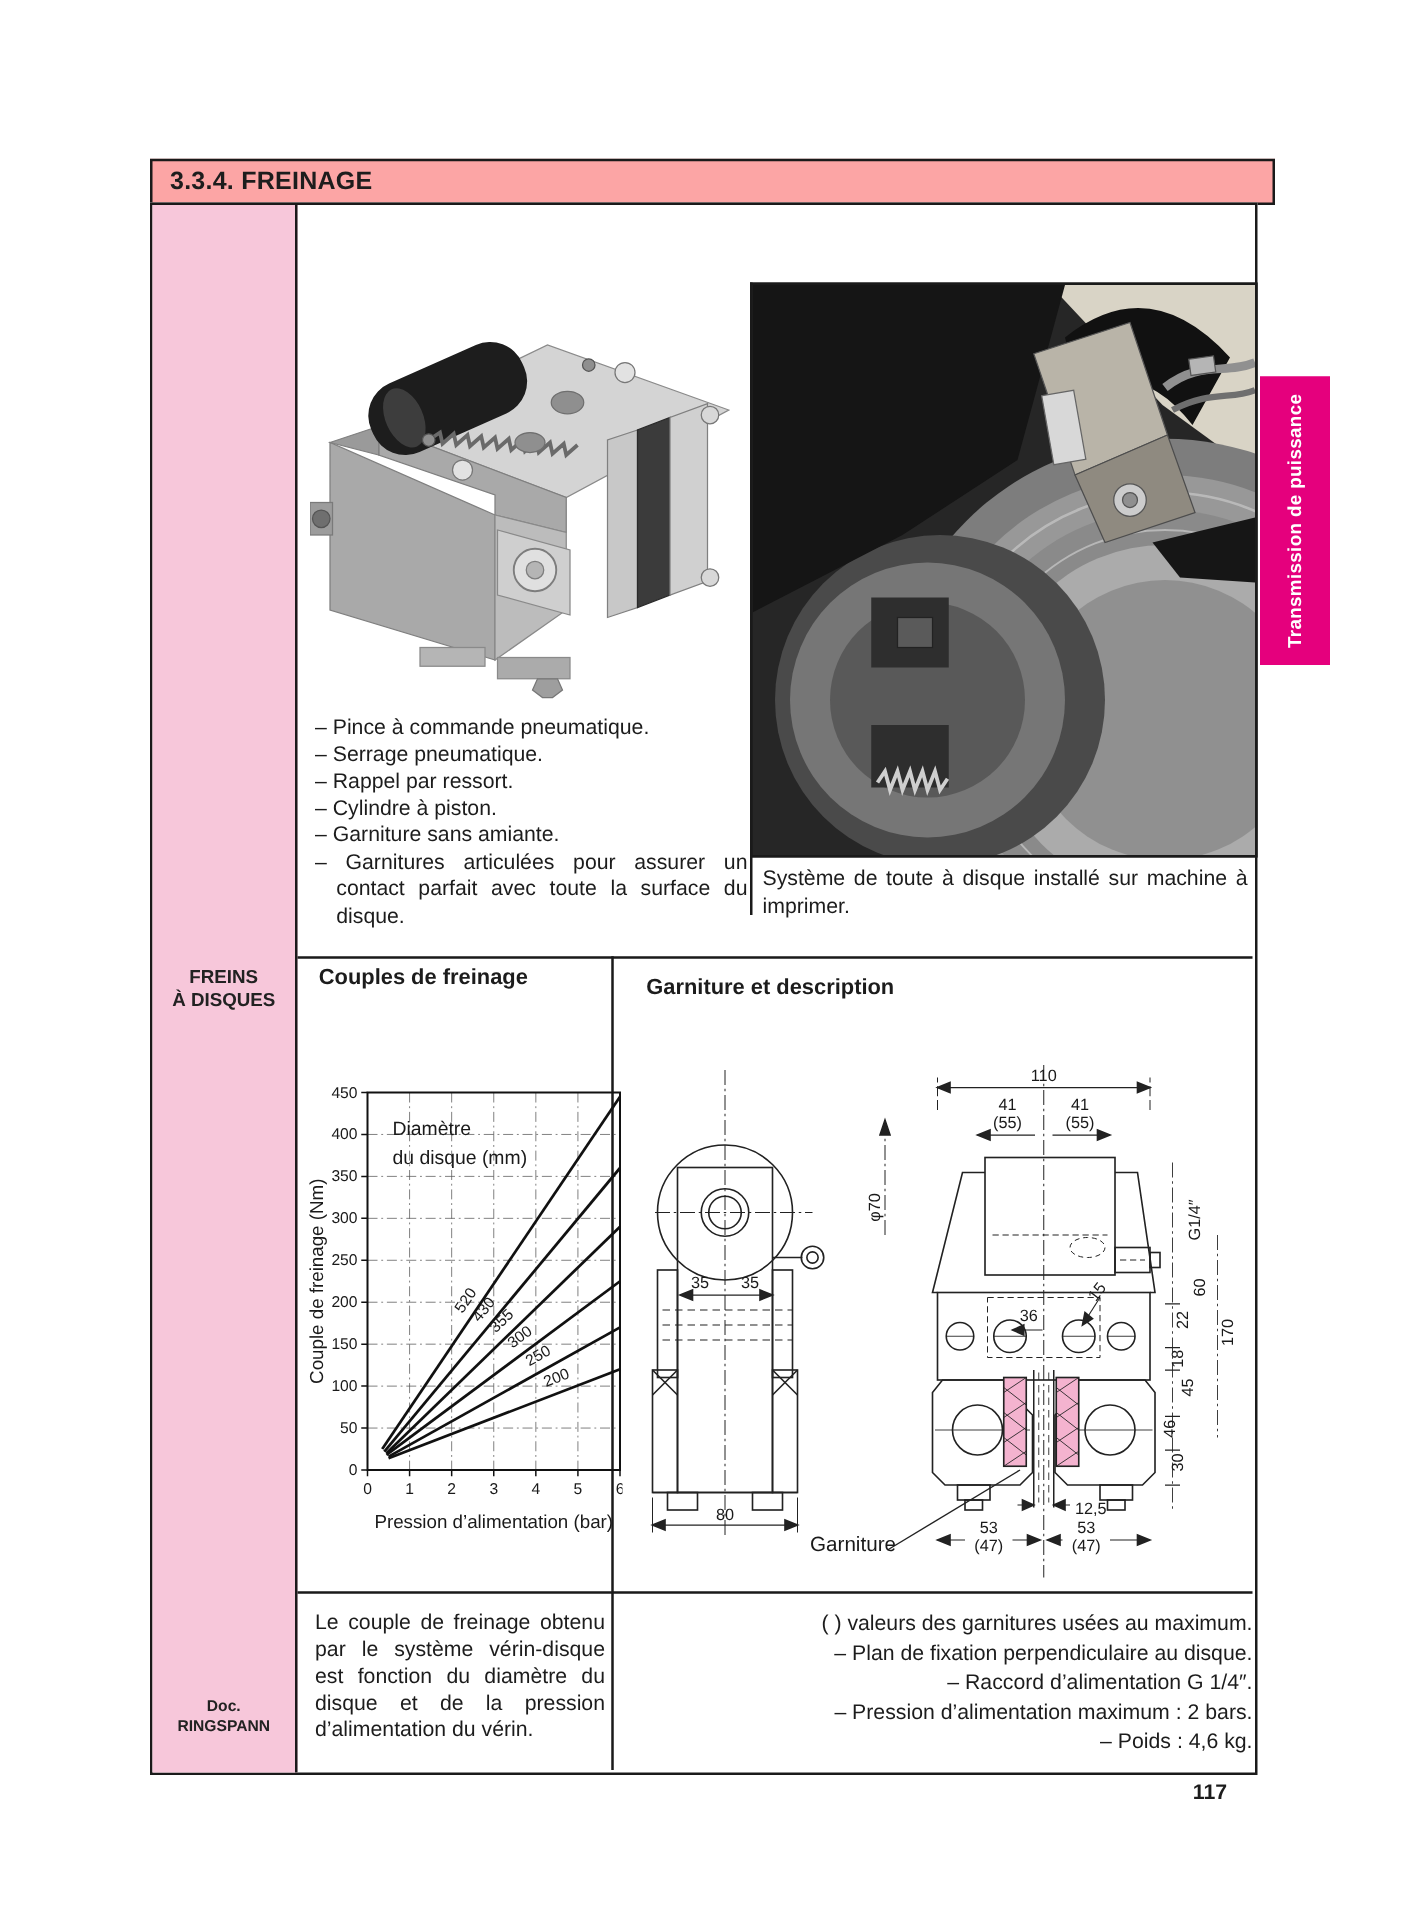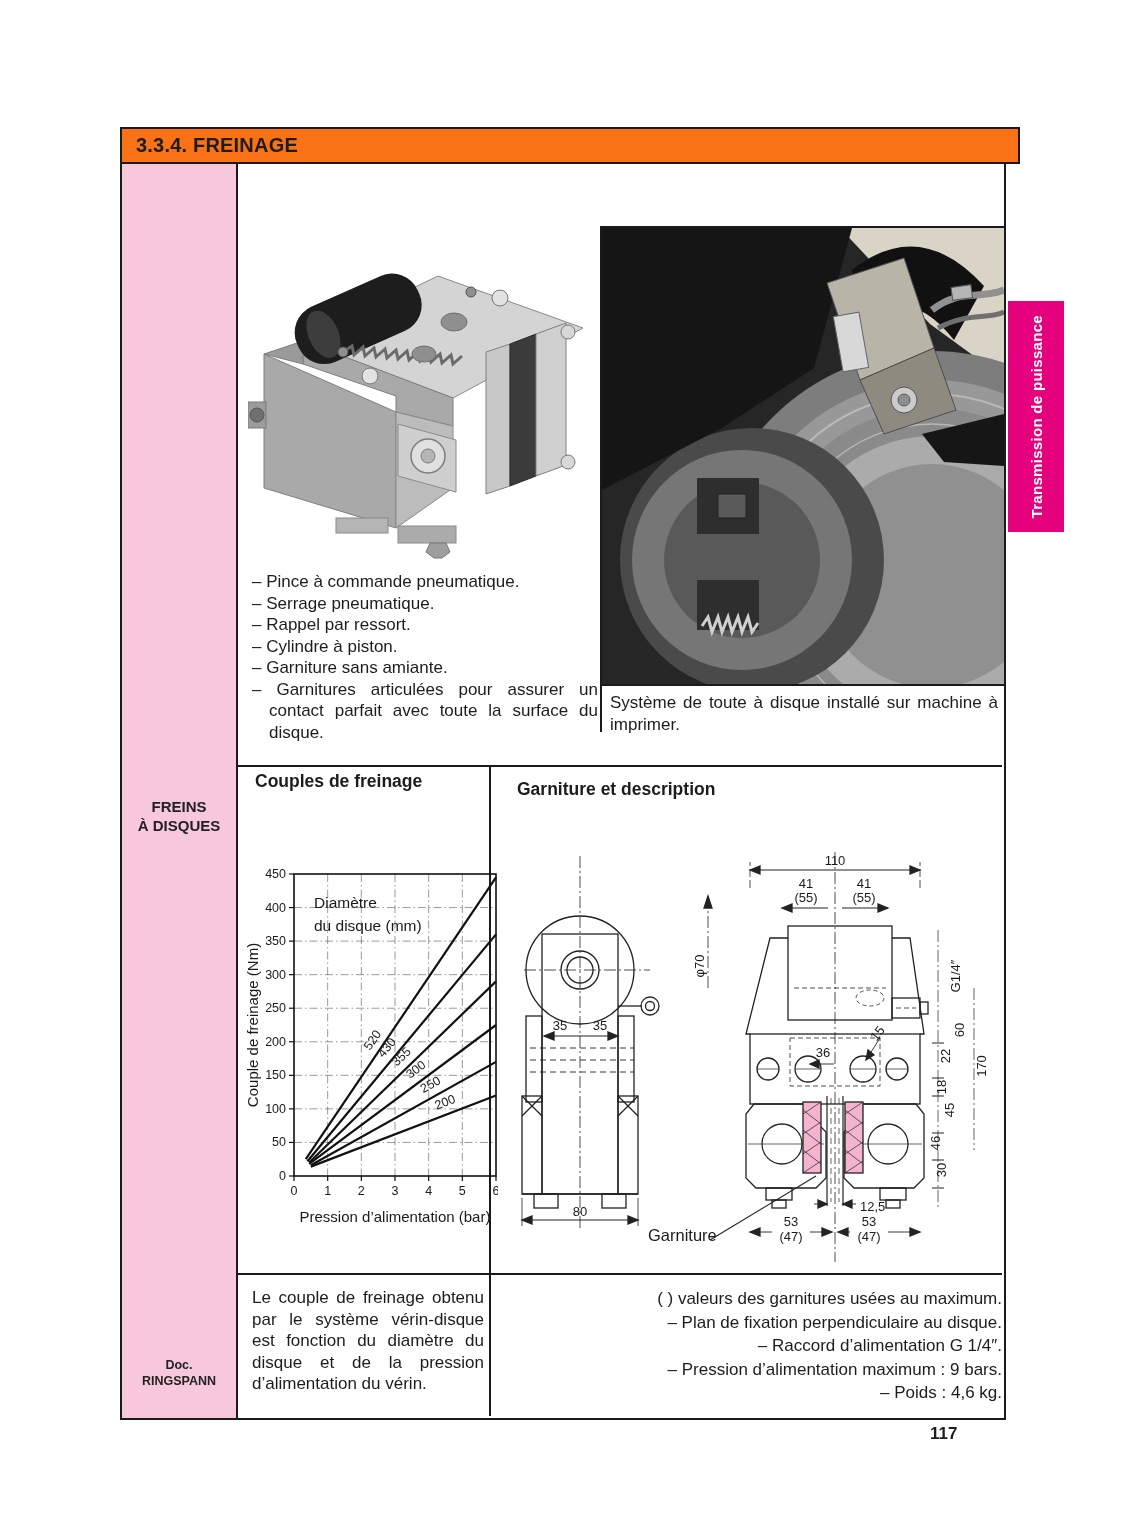--- a/index.html
+++ b/index.html
@@ -1,20 +1,20 @@
 <!DOCTYPE html>
 <html><head>
 <meta charset="utf-8">
 <style>
   html,body{margin:0;padding:0;background:#ffffff;}
   #page{position:relative;width:1125px;height:1539px;background:#ffffff;overflow:hidden;
         font-family:"Liberation Sans",sans-serif;color:#1c1c1c;}
   .abs{position:absolute;}
   
-  #header-band{left:120px;top:127px;width:882px;height:33px;background:#f97316;
+  #header-band{left:120px;top:127px;width:882px;height:33px;background:#fca5a5;
                border:2px solid #1a1a1a;display:flex;align-items:center;padding-left:14px;}
   #header-band h1{margin:0;font-size:20px;font-weight:bold;letter-spacing:.2px;color:#1d1d1d;}
   
   #frame{left:120px;top:162px;width:882px;height:1254px;border:2px solid #1a1a1a;background:#fff;}
   #sidebar{left:122px;top:164px;width:114px;height:1254px;background:#f7c7da;border-right:2px solid #1a1a1a;}
   .sidebar-label{position:absolute;width:114px;text-align:center;font-weight:bold;color:#222;}
   
   #side-tab{left:1008px;top:301px;width:56px;height:231px;background:#e5007d;
             display:flex;align-items:center;justify-content:center;}
   #side-tab span{writing-mode:vertical-rl;transform:rotate(180deg);color:#fff;
@@ -23,38 +23,38 @@
   .vline{background:#1a1a1a;width:2px;}
   .hline{background:#1a1a1a;height:2px;}
   
   #features{left:252px;top:571px;width:346px;font-size:17px;line-height:21.5px;}
   #features .feat{padding-left:17px;text-indent:-17px;text-align:justify;}
   #photo-caption{left:610px;top:692px;width:388px;font-size:17px;line-height:21.5px;text-align:justify;}
   .col-header{font-weight:bold;font-size:17.5px;}
   #left-paragraph{left:252px;top:1287px;width:232px;font-size:17px;line-height:21.5px;text-align:justify;}
   #notes{left:512px;top:1287px;width:490px;font-size:17px;line-height:23.5px;text-align:right;}
   #notes .note{padding-left:16px;text-indent:-16px;}
-  #page-number{left:930px;top:1424px;width:76px;text-align:left;font-weight:bold;font-size:17px;}
+  #page-number{left:930px;top:1424px;width:76px;text-align:center;font-weight:bold;font-size:17px;}
   
   #photo-box{left:600px;top:226px;width:402px;height:456px;border:2px solid #1a1a1a;background:#262626;overflow:hidden;}
   svg text{font-family:"Liberation Sans",sans-serif;fill:#1a1a1a;}
   .drawtext{font-size:13px;}
 </style>
 </head>
 <body>
 
 <div id="page">
 
   <div id="header-band" class="abs">
     <h1>3.3.4. FREINAGE</h1>
   </div>
 
   <div id="frame" class="abs"></div>
   <div id="sidebar" class="abs"></div>
-  <div class="sidebar-label abs" style="left:122px;top:797px;font-size:15px;line-height:19px;">
+  <div class="sidebar-label abs" style="left:122px;top:772px;font-size:15px;line-height:19px;">
     <div>FREINS</div>
     <div>À DISQUES</div>
   </div>
   <div class="sidebar-label abs" style="left:122px;top:1357px;font-size:12.5px;line-height:16px;">
     <div>Doc.</div>
     <div>RINGSPANN</div>
   </div>
 
   <div id="side-tab" class="abs">
     <span>Transmission de puissance</span>
@@ -387,18 +387,18 @@
     <text class="drawtext" x="371" y="388" text-anchor="middle">53</text>
     <text class="drawtext" x="371" y="403" text-anchor="middle">(47)</text>
     <text x="150" y="403" font-size="16.5" text-anchor="start">Garniture</text>
   </svg>
 
   <div id="left-paragraph" class="abs">Le couple de freinage obtenu par le système vérin-disque est fonction du diamètre du disque et de la pression d’alimentation du vérin.</div>
   <div id="notes" class="abs">
     <div class="note">( ) valeurs des garnitures usées au maximum.</div>
     <div class="note">– Plan de fixation perpendiculaire au disque.</div>
     <div class="note">– Raccord d’alimentation G 1/4″.</div>
-    <div class="note">– Pression d’alimentation maximum : 9 bars.</div>
+    <div class="note">– Pression d’alimentation maximum : 2 bars.</div>
     <div class="note">– Poids : 4,6 kg.</div>
   </div>
 
   <div id="page-number" class="abs">117</div>
 </div>
 
 </body></html>

